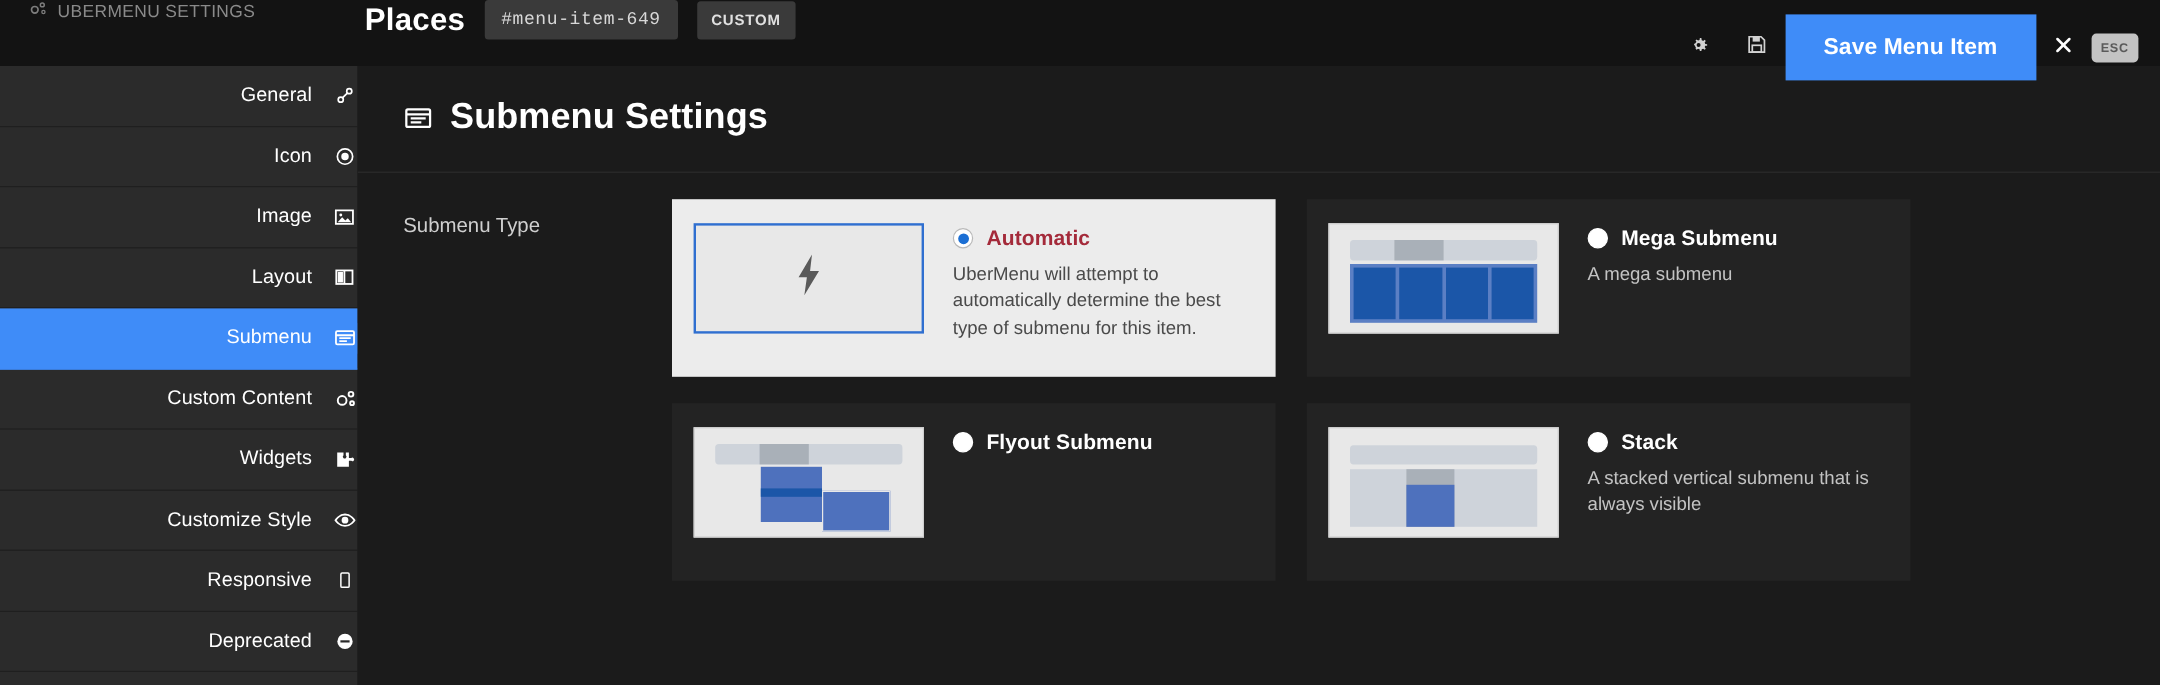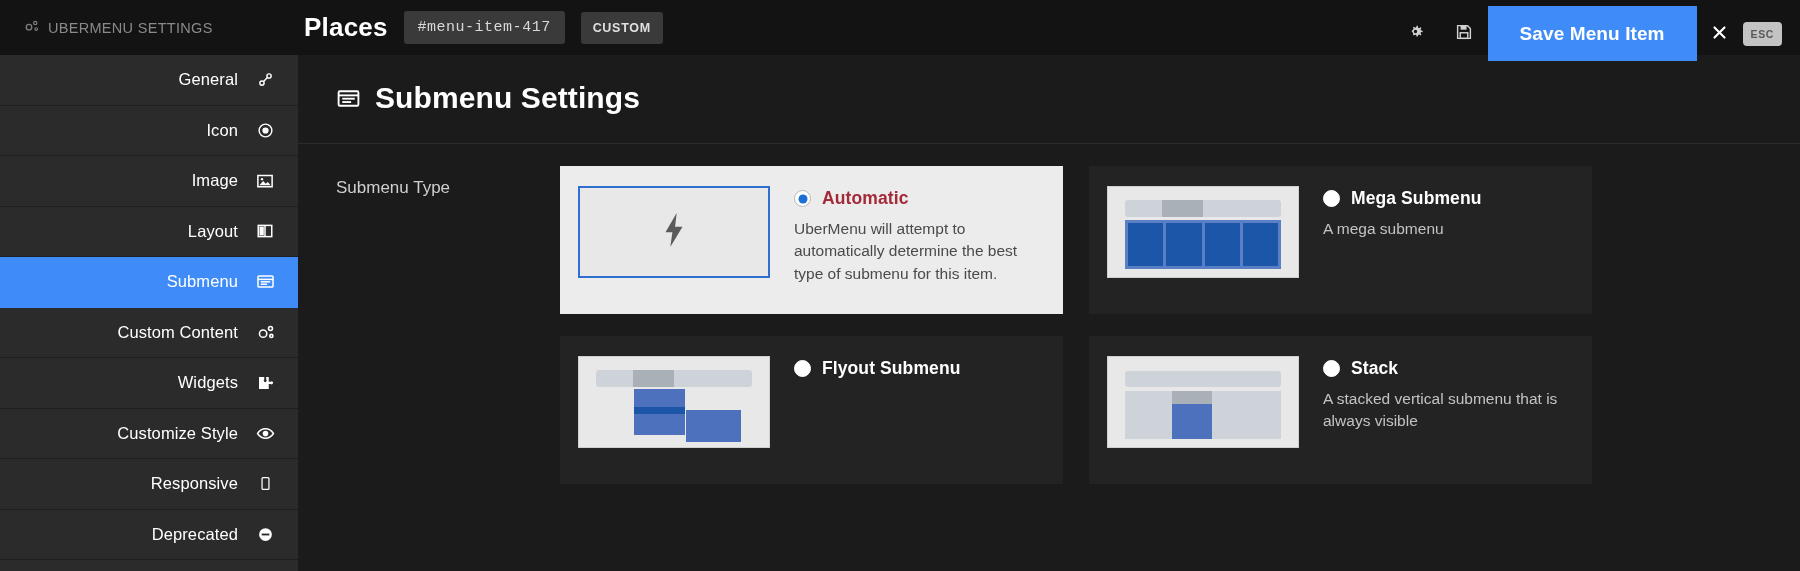--- a/index.html
+++ b/index.html
@@ -7,21 +7,21 @@
     width: 1800px; height: 571px;
     background: #1b1b1b;
     font-family: "Liberation Sans", sans-serif;
     overflow: hidden;
   }
   .app { width: 1800px; height: 571px; position: relative; background: #1b1b1b; }
 
   
   .topbar {
     height: 55px; background: #131313;
-    display: flex; align-items: center;
+    display: flex; align-items: flex-start;
     position: relative; z-index: 5;
   }
   .brand {
     width: 298px; display: flex; align-items: center; justify-content: flex-end;
     gap: 9px; padding-right: 0px; color: #7d7d7d; font-size: 14.5px;
     letter-spacing: .3px;
   }
   .brand-left { display:flex; align-items:center; gap:9px; padding-left: 24px; width:100%; }
   .brand-label { color:#8a8a8a; font-size:14.5px; }
   .gear-small { flex: 0 0 auto; }
@@ -60,21 +60,21 @@
 
   
   .body-row { display:flex; height:516px; }
 
   
   .sidebar {
     width:298px; background:#2b2b2b; flex:0 0 298px; position:relative;
   }
   .side-item {
     height:50.5px; display:flex; align-items:center; justify-content:flex-end;
-    gap:16px; padding-right:22px; color:#ffffff; font-size:16.5px;
+    gap:16px; color:#ffffff; font-size:16.5px;
     border-bottom:1px solid #1f1f1f; cursor:pointer; position:relative;
   }
   .side-item .si-label { font-weight:400; letter-spacing:.1px; }
   .side-item .si-icon {
     width:22px; display:flex; align-items:center; justify-content:center;
     color:#ffffff;
   }
   .side-item.active {
     background:#3f8cf8; border-bottom-color:#3f8cf8;
   }
@@ -205,21 +205,21 @@
             <circle cx="18" cy="6.5" r="2.6" fill="none" stroke="#7d7d7d" stroke-width="2"></circle>
             <circle cx="19.5" cy="16" r="2.1" fill="none" stroke="#7d7d7d" stroke-width="1.8"></circle>
           </svg>
         </span>
         <span class="brand-label">UBERMENU SETTINGS</span>
       </div>
     </div>
 
     <div class="title-group">
       <span class="menu-title">Places</span>
-      <span class="item-id">#menu-item-417</span>
+      <span class="item-id">#menu-item-649</span>
       <span class="custom-badge">CUSTOM</span>
     </div>
 
     <div class="topbar-right">
       <div class="icon-btn">
         <span>
           <svg width="19" height="19" viewBox="0 0 24 24" fill="#d2d2d2">
             <path d="M12 8.2a3.8 3.8 0 100 7.6 3.8 3.8 0 000-7.6zm0 5.9a2.1 2.1 0 110-4.2 2.1 2.1 0 010 4.2z"></path>
             <path d="M20.4 13.6l-1.7-.3a6.9 6.9 0 00-.5-1.3l1.1-1.4-2-2-1.4 1.1a6.9 6.9 0 00-1.3-.5L14.3 7.5h-2.8l-.3 1.7a6.9 6.9 0 00-1.3.5L8.5 8.6l-2 2 1.1 1.4a6.9 6.9 0 00-.5 1.3l-1.7.3v2.8l1.7.3c.12.45.29.89.5 1.3l-1.1 1.4 2 2 1.4-1.1c.41.21.85.38 1.3.5l.3 1.7h2.8l.3-1.7c.45-.12.89-.29 1.3-.5l1.4 1.1 2-2-1.1-1.4c.21-.41.38-.85.5-1.3l1.7-.3z" opacity=".0"></path>
             <path d="M21 12.8v-1.6l-2-.35a7.6 7.6 0 00-.62-1.5l1.17-1.64-1.13-1.13-1.64 1.17a7.6 7.6 0 00-1.5-.62L14.93 4.7h-1.6l-.35 2c-.53.13-1.03.34-1.5.62L9.84 6.15 8.71 7.28l1.17 1.64c-.28.47-.49.97-.62 1.5l-2 .35v1.6l2 .35c.13.53.34 1.03.62 1.5l-1.17 1.64 1.13 1.13 1.64-1.17c.47.28.97.49 1.5.62l.35 2h1.6l.35-2c.53-.13 1.03-.34 1.5-.62l1.64 1.17 1.13-1.13-1.17-1.64c.28-.47.49-.97.62-1.5zM12.1 15.1a3.1 3.1 0 110-6.2 3.1 3.1 0 010 6.2z"></path>

